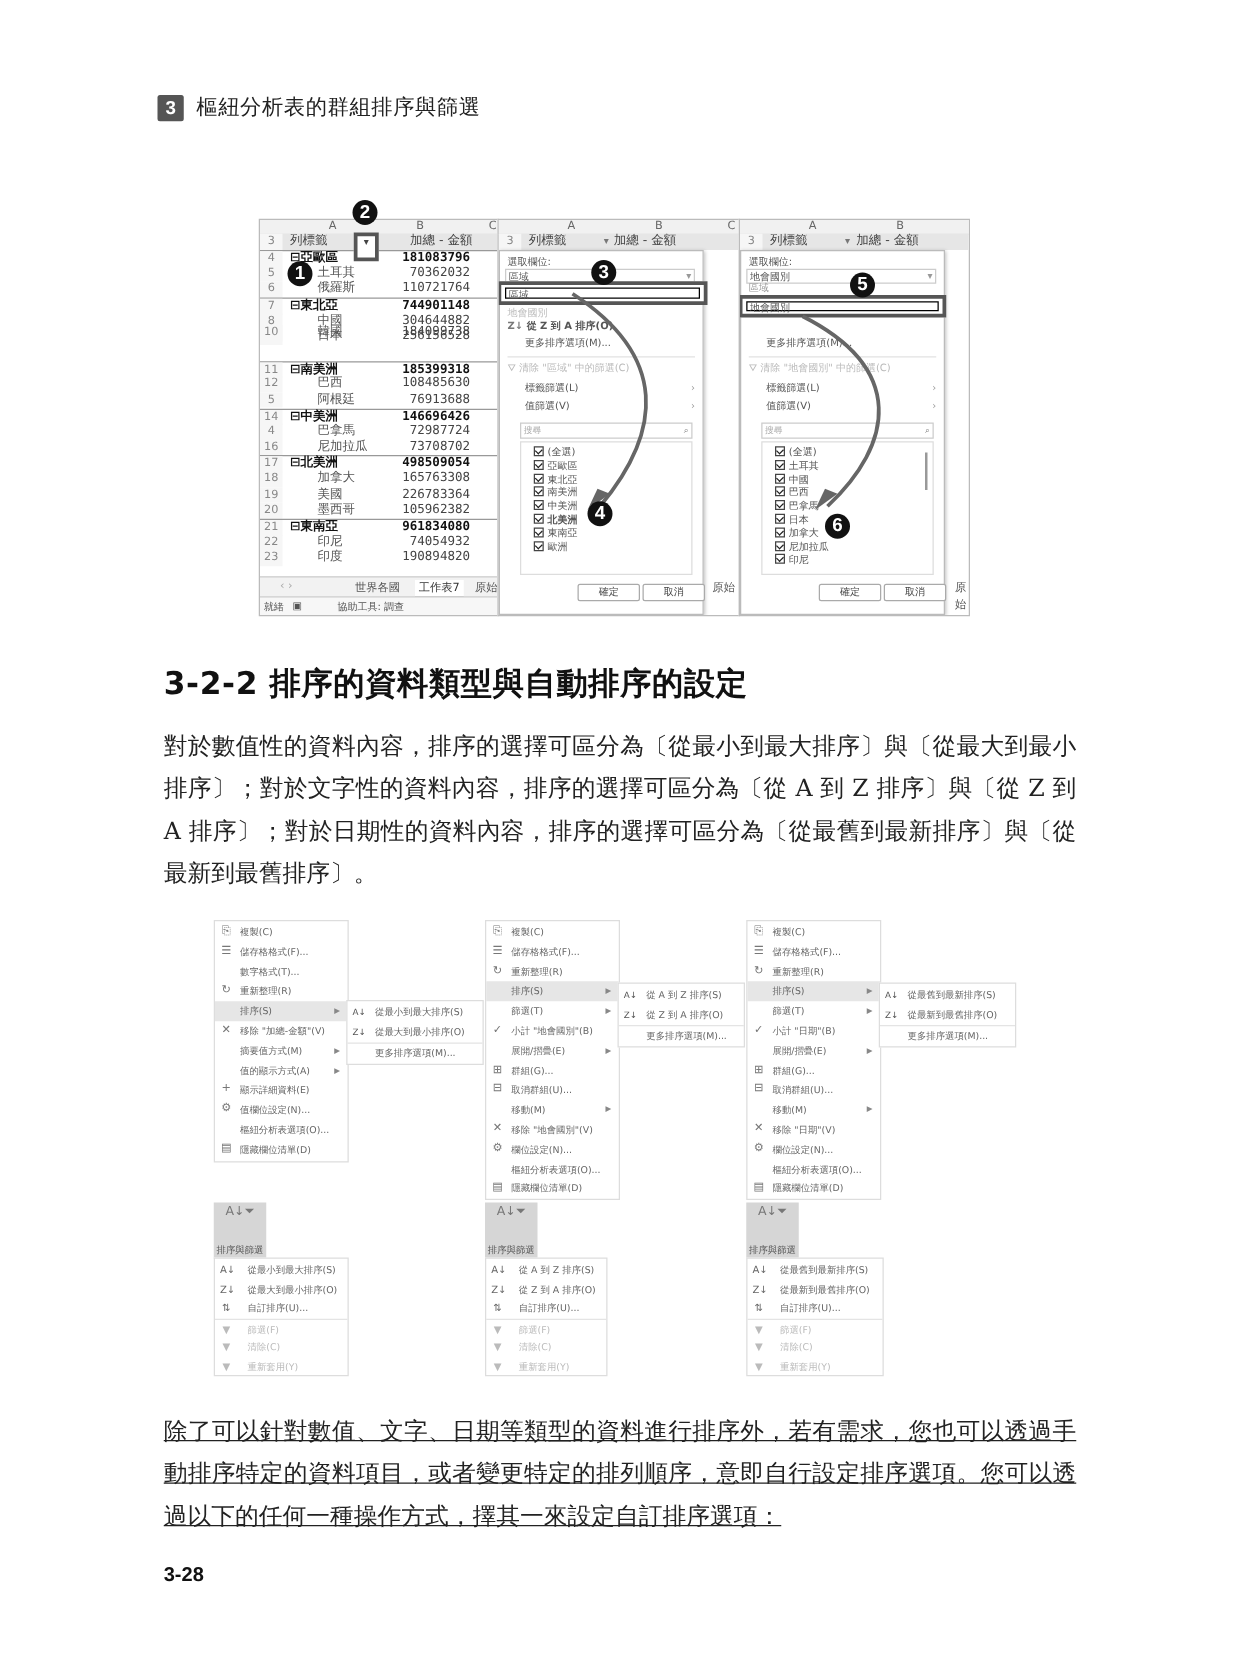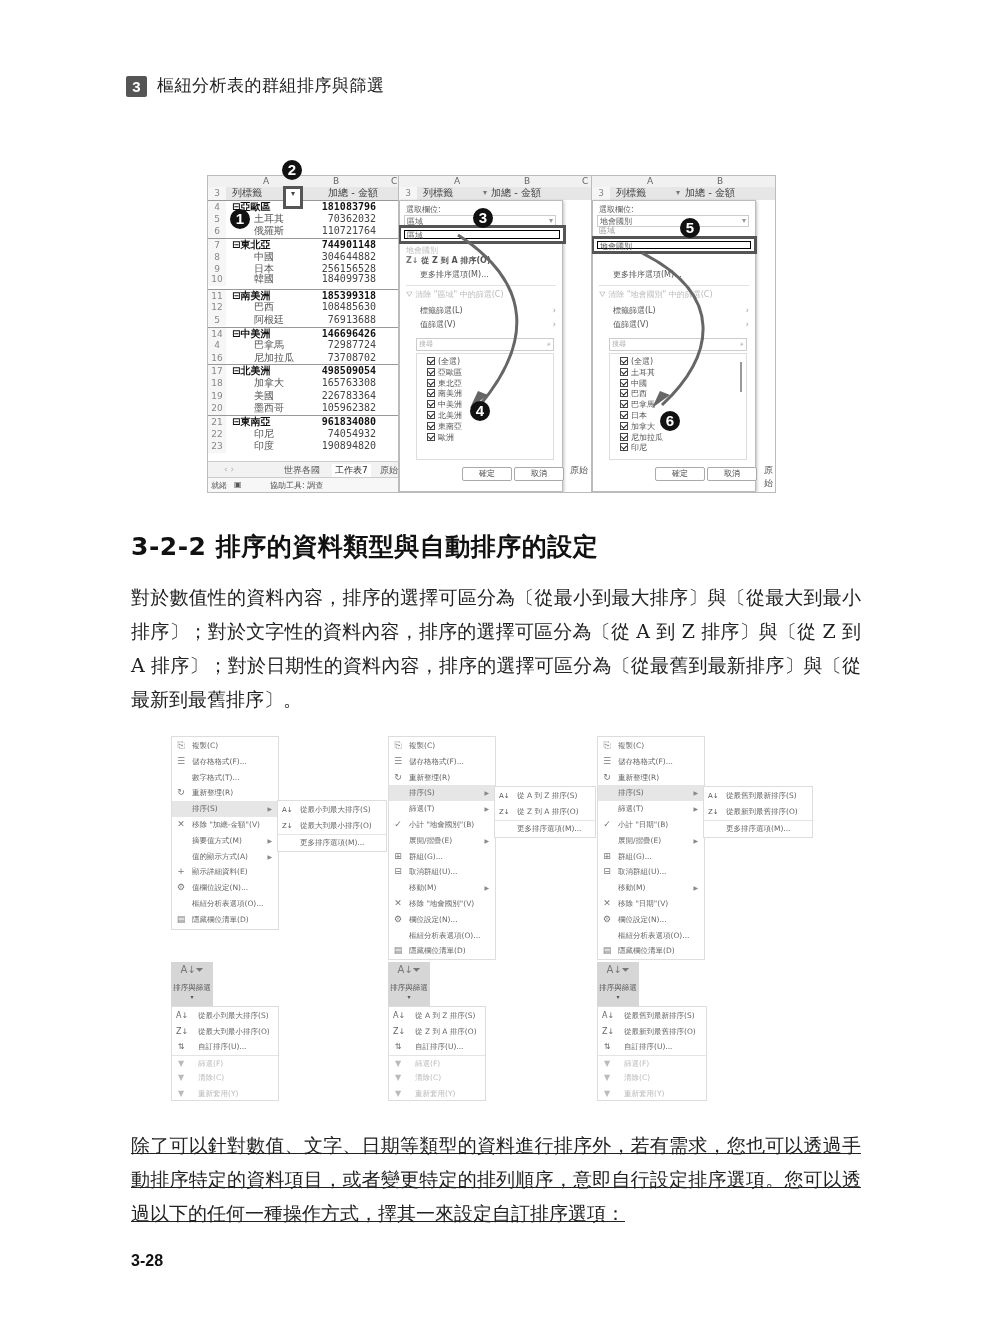--- a/index.html
+++ b/index.html
@@ -57,21 +57,21 @@
   .cm .t { position:absolute; left:20px; }
   .cm .ar { position:absolute; right:6px; color:#888; font-size:6px; }
   .cm.hov { background:#e6e6e6; }
   .submenu { position:absolute; background:#fff; border:1px solid #ddd; font-size:7.5px; color:#666; }
   .sm { position:absolute; left:0; right:0; height:16px; line-height:16px; }
   .sm .ico { position:absolute; left:4px; font-size:7px; color:#555; }
   .sm .t { position:absolute; left:22px; }
 
   .ribbon-btn { position:absolute; width:42px; height:45px; background:#d6d6d6; font-size:7.5px; color:#555; text-align:center; }
   .ribbon-btn .ic { display:block; margin-top:3px; font-size:10px; line-height:10px; color:#777; }
-  .ribbon-btn .rl { display:block; margin-top:8px; }
+  .ribbon-btn .rl { display:block; margin-top:20px; }
   .ribbon-btn .dd { display:block; font-size:6px; }
   .ddmenu { position:absolute; background:#fff; border:1px solid #ddd; font-size:7.5px; color:#666; }
   .dm { position:absolute; left:0; right:0; height:15.5px; line-height:15.5px; }
   .dm .ico { position:absolute; left:4px; width:10px; font-size:8px; color:#666; text-align:center; }
   .dm .t { position:absolute; left:26px; }
   .dm.dis { color:#bbb; }
   .dm.dis .ico { color:#bbb; }
 
   .pagenum { left:131px; top:1252px; font:bold 16px "Liberation Sans", sans-serif; color:#111; }
 </style>
@@ -118,21 +118,21 @@
         <div class="row" style="top: 74.6px;">
           <span class="rownum">8</span>
           <span class="lbl child">中國</span>
           <span class="val">304644882</span>
         </div>
         <div class="row" style="top: 87.25px;">
           <span class="rownum">9</span>
           <span class="lbl child">日本</span>
           <span class="val">256156528</span>
         </div>
-        <div class="row" style="top: 97px;">
+        <div class="row" style="top: 84px;">
           <span class="rownum">10</span>
           <span class="lbl child">韓國</span>
           <span class="val">184099738</span>
         </div>
         <div class="row grp" style="top: 112.55px;">
           <span class="rownum">11</span>
           <span class="lbl">⊟南美洲</span>
           <span class="val">185399318</span>
         </div>
         <div class="row" style="top: 125.2px;">
@@ -239,21 +239,21 @@
       <div class="mi" style="top:104px; left:20px;"><span>標籤篩選(L)</span><span class="arrow">›</span></div>
       <div class="mi" style="top:118px; left:20px;"><span>值篩選(V)</span><span class="arrow">›</span></div>
       <div class="search" style="top:137px;"><span>搜尋</span><span style="position:absolute; right:2px; color:#777;">⌕</span></div>
       <div class="listbox" style="top:152px; height:105px;">
         <div id="shot2-items">
             <div class="cb" style="top: 2px;"><i></i><span>(全選)</span></div>
             <div class="cb" style="top: 12.8px;"><i></i><span>亞歐區</span></div>
             <div class="cb" style="top: 23.6px;"><i></i><span>東北亞</span></div>
             <div class="cb" style="top: 34.4px;"><i></i><span>南美洲</span></div>
             <div class="cb" style="top: 45.2px;"><i></i><span>中美洲</span></div>
-            <div class="cb" style="top: 56px;"><i></i><span>北美洲</span></div>
+            <div class="cb" style="top: 56px; font-weight: bold;"><i></i><span>北美洲</span></div>
             <div class="cb" style="top: 66.8px;"><i></i><span>東南亞</span></div>
             <div class="cb" style="top: 77.6px;"><i></i><span>歐洲</span></div>
           </div>
       </div>
       <div class="btn" style="left:62px; top:266px;">確定</div>
       <div class="btn" style="left:114px; top:266px;">取消</div>
     </div>
     <span class="abs" style="left:171px; top:288px; font-size:9px; color:#555;">原始</span>
   </div>
   <svg class="abs" style="left:440px; top:225px;" width="90" height="190">

